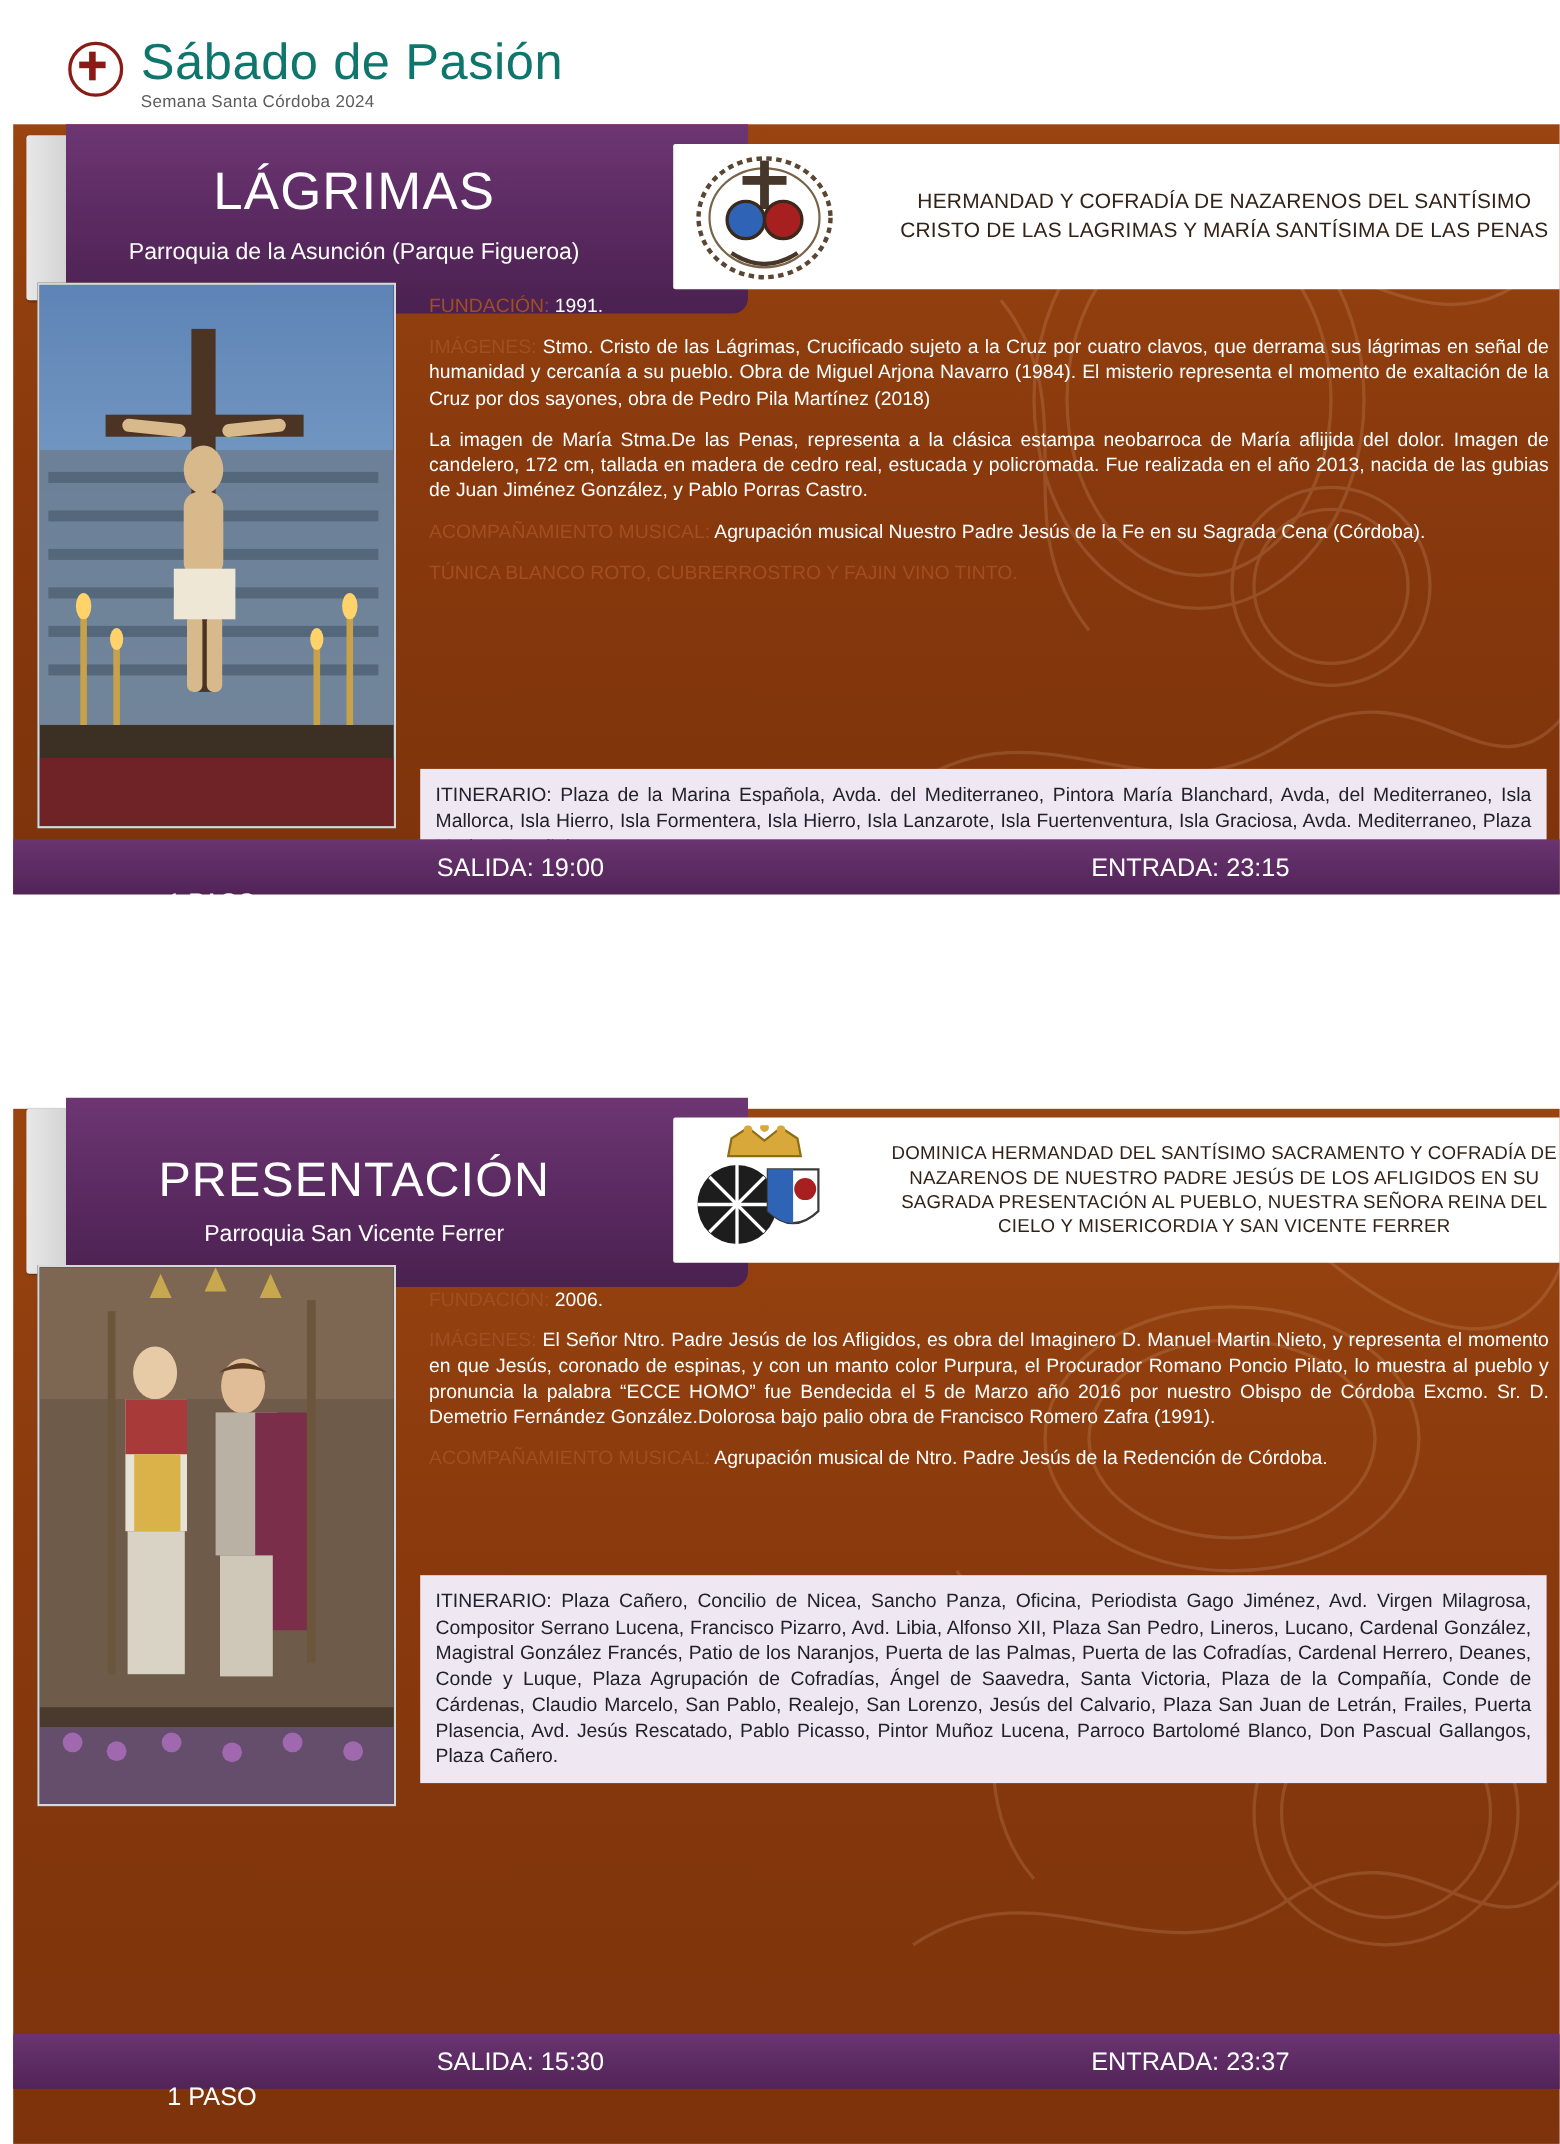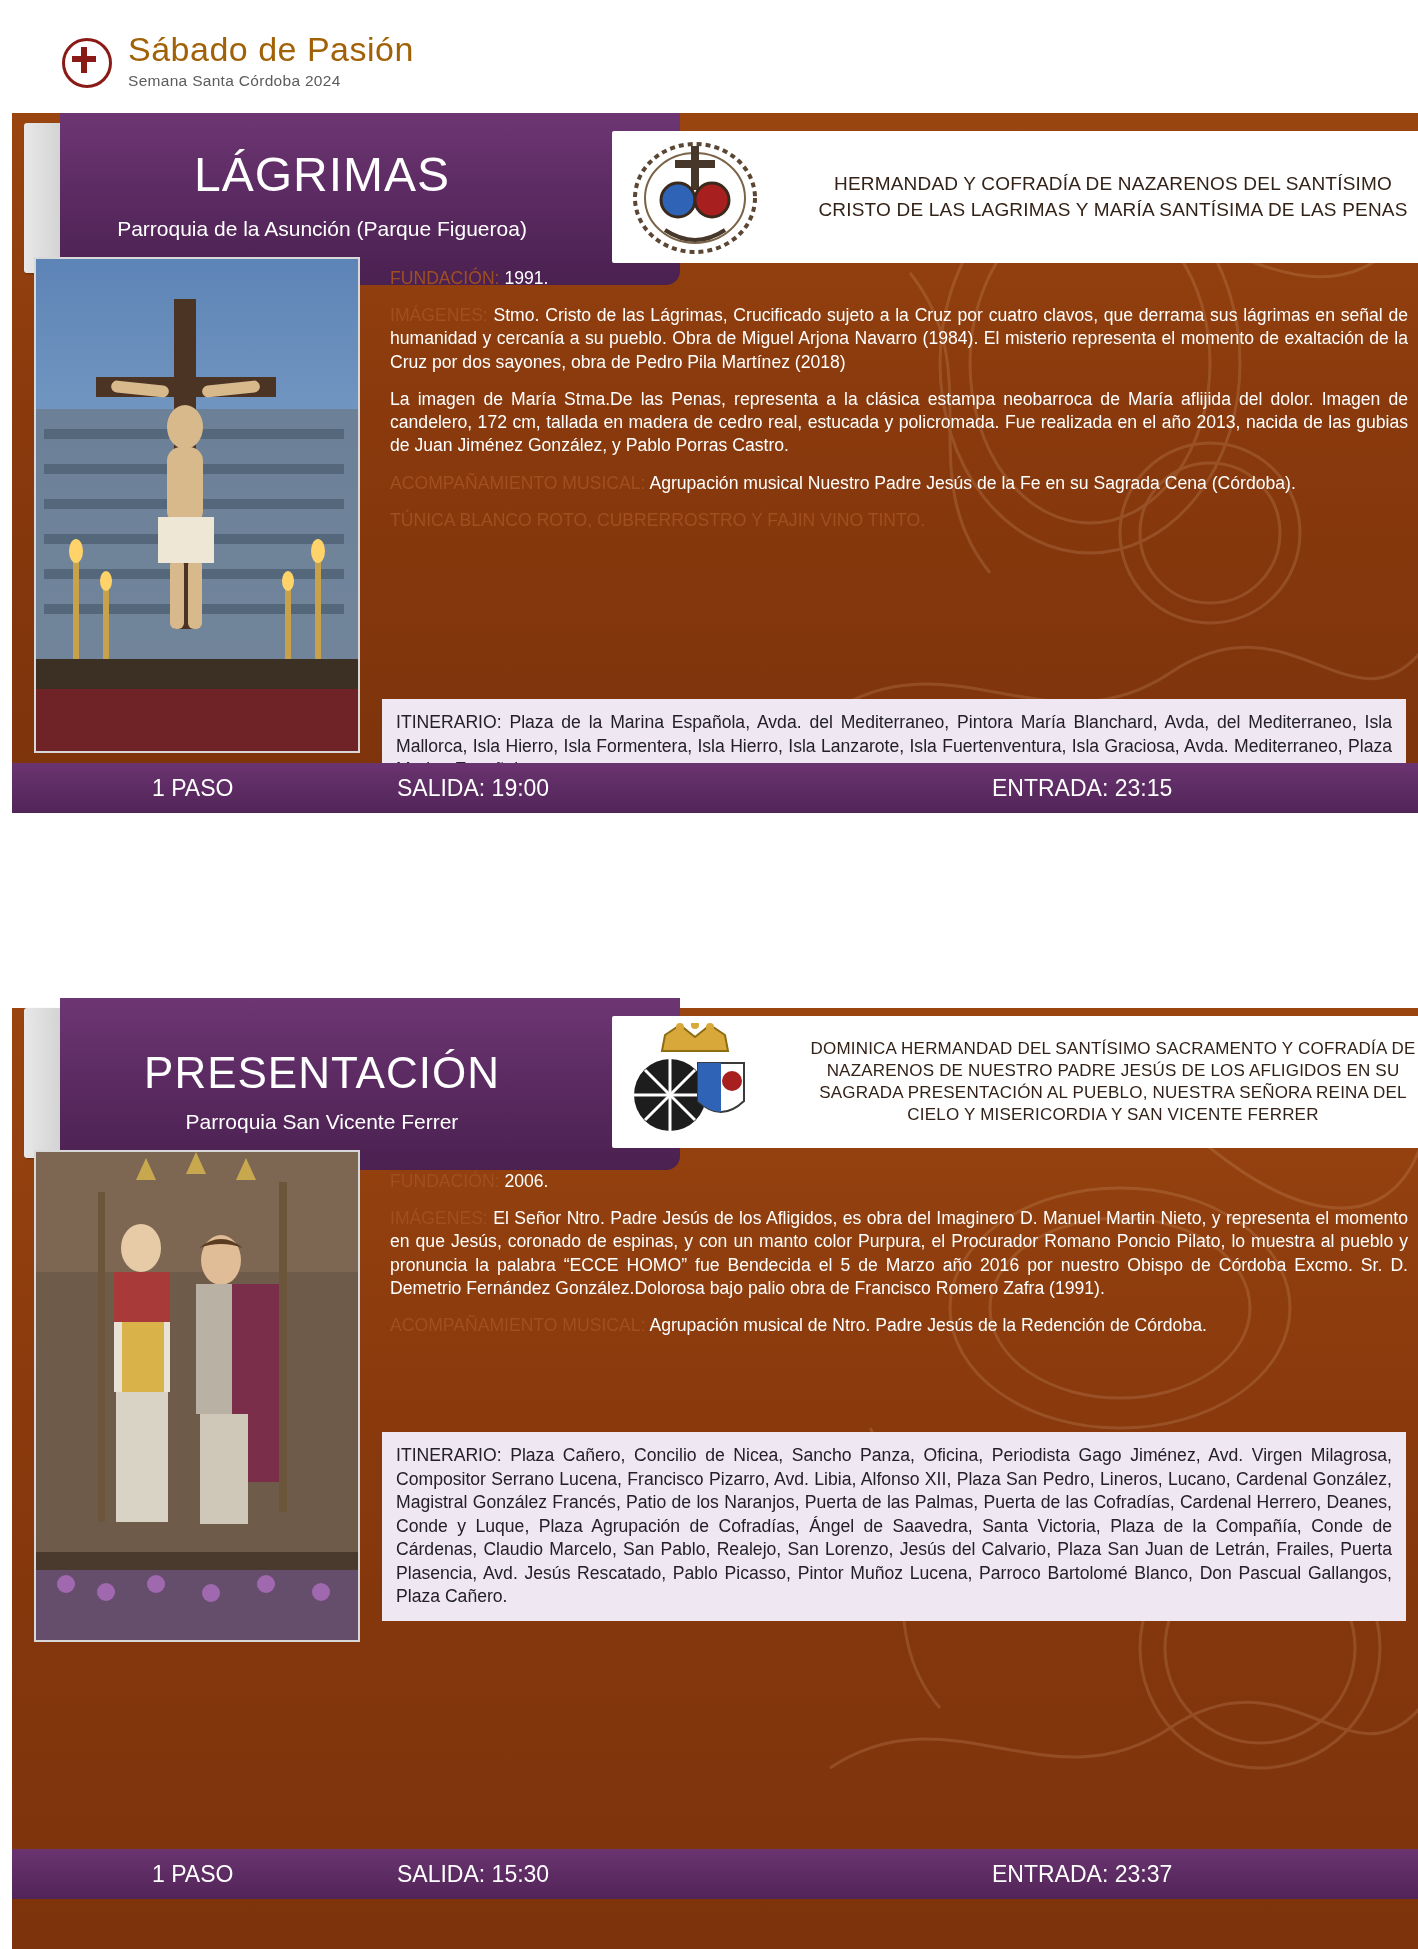--- a/index.html
+++ b/index.html
@@ -54,22 +54,22 @@
   }
   .cross-badge:before {
     width: 6px; height: 26px;
     left: 16px; top: 6px;
   }
   .cross-badge:after {
     width: 24px; height: 6px;
     left: 7px; top: 15px;
   }
   .header-title {
-    font-size: 34px;
-    color: #a16207;
+    font-size: 46px;
+    color: #0f766e;
     letter-spacing: 0.5px;
     line-height: 1.05;
     font-weight: 400;
   }
   .header-sub {
     font-size: 15.5px;
     color: #5c5c5c;
     letter-spacing: 0.3px;
     margin-top: 4px;
   }
@@ -211,21 +211,21 @@
   .footer {
     position: absolute;
     left: 0;
     width: 1418px;
     height: 50px;
     background: linear-gradient(180deg,#6a3470 0%, #512458 100%);
     color: #ffffff;
     font-size: 23px;
   }
   .footer span { position: absolute; top: 12px; }
-  .f-pasos { left: 140px; }
+  .f-pasos { left: 140px; margin-top: 32px; }
   .f-salida { left: 385px; }
   .f-entrada { left: 980px; }
 
   
   .motif {
     position: absolute;
     right: 0;
     top: 0;
     width: 640px;
     height: 100%;

